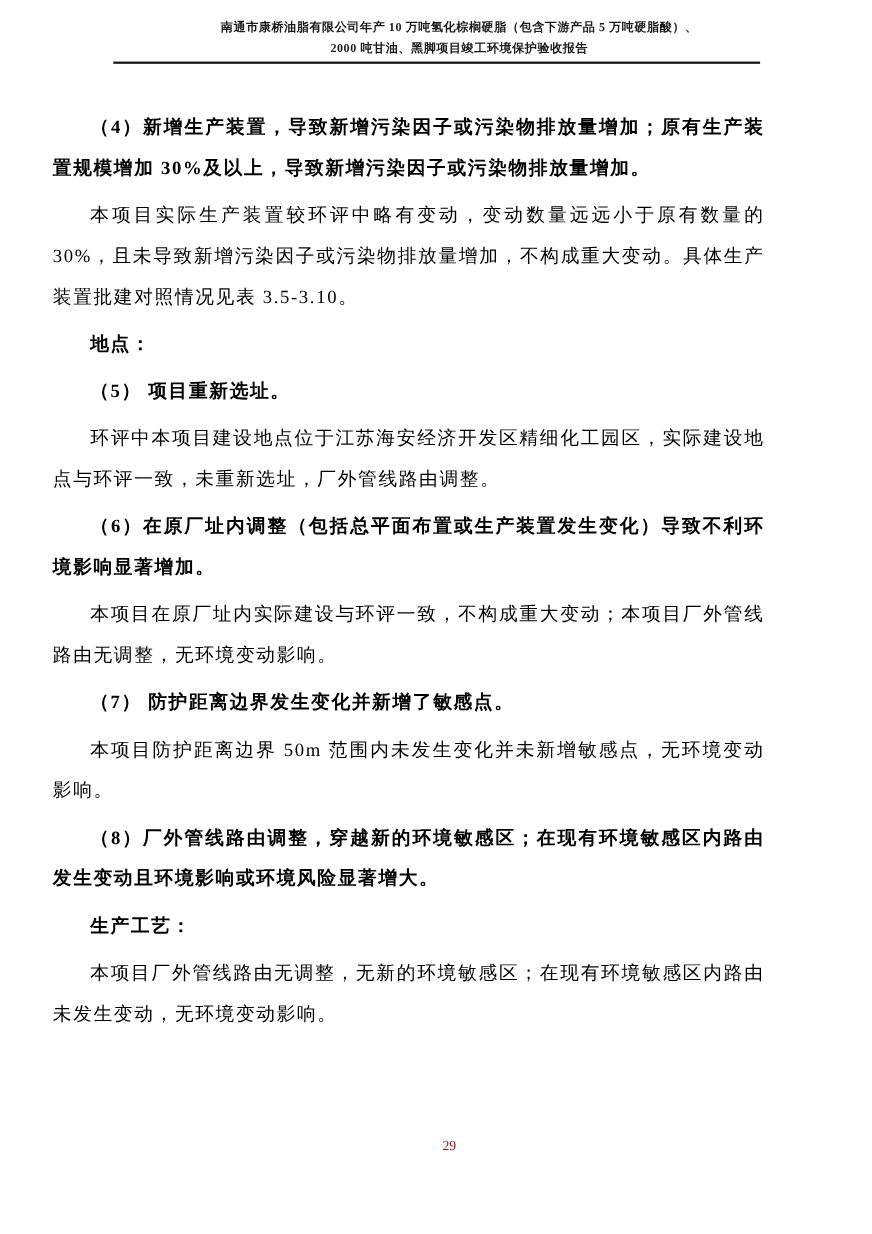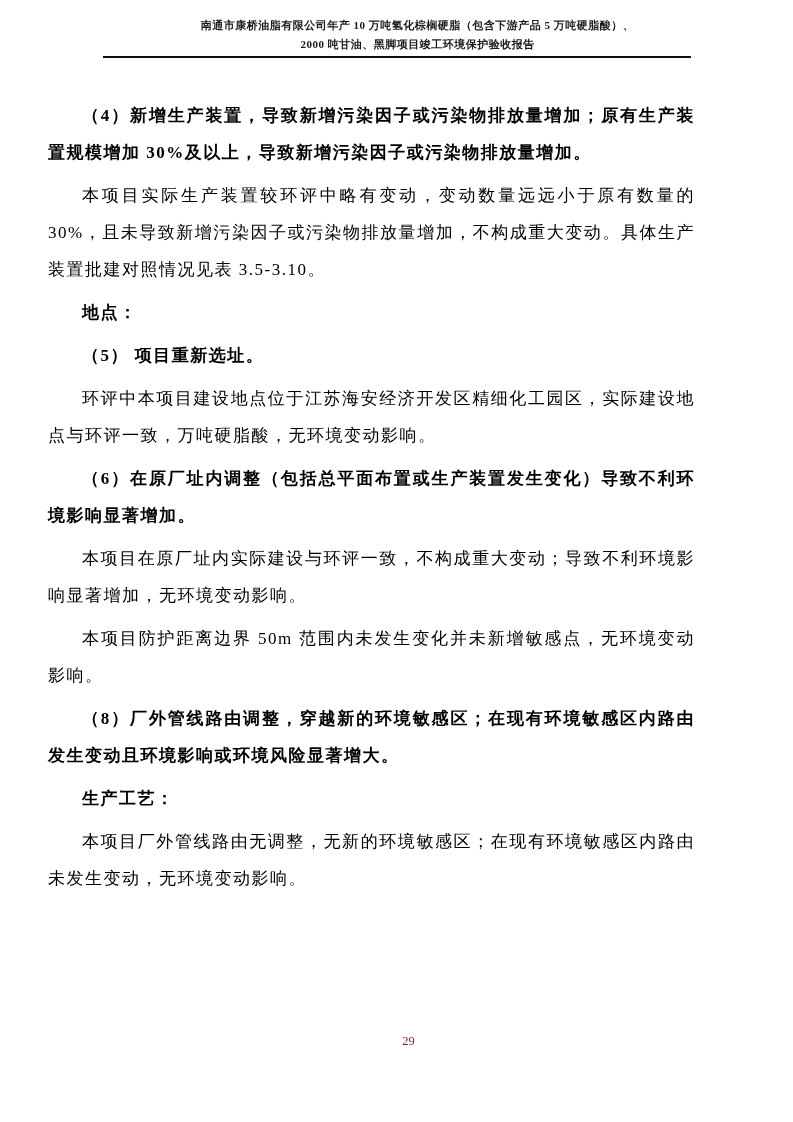--- a/index.html
+++ b/index.html
@@ -69,23 +69,24 @@
     <div class="hline">南通市康桥油脂有限公司年产 10 万吨氢化棕榈硬脂（包含下游产品 5 万吨硬脂酸）、</div>
     <div class="hline">2000 吨甘油、黑脚项目竣工环境保护验收报告</div>
     <div class="header-rule"></div>
   </div>
 
   <div class="doc-body">
     <div class="para bold">（4）新增生产装置，导致新增污染因子或污染物排放量增加；原有生产装置规模增加 30%及以上，导致新增污染因子或污染物排放量增加。</div>
     <div class="para">本项目实际生产装置较环评中略有变动，变动数量远远小于原有数量的 30%，且未导致新增污染因子或污染物排放量增加，不构成重大变动。具体生产装置批建对照情况见表 3.5-3.10。</div>
     <div class="para bold">地点：</div>
     <div class="para bold">（5） 项目重新选址。</div>
-    <div class="para">环评中本项目建设地点位于江苏海安经济开发区精细化工园区，实际建设地点与环评一致，万吨硬脂酸，无环境变动影响。</div>
+    <div class="para">环评中本项目建设地点位于江苏海安经济开发区精细化工园区，实际建设地点与环评一致，未重新选址，厂外管线路由调整。</div>
     <div class="para bold">（6）在原厂址内调整（包括总平面布置或生产装置发生变化）导致不利环境影响显著增加。</div>
-    <div class="para">本项目在原厂址内实际建设与环评一致，不构成重大变动；导致不利环境影响显著增加，无环境变动影响。</div>
+    <div class="para">本项目在原厂址内实际建设与环评一致，不构成重大变动；本项目厂外管线路由无调整，无环境变动影响。</div>
+    <div class="para bold">（7） 防护距离边界发生变化并新增了敏感点。</div>
     <div class="para">本项目防护距离边界 50m 范围内未发生变化并未新增敏感点，无环境变动影响。</div>
     <div class="para bold">（8）厂外管线路由调整，穿越新的环境敏感区；在现有环境敏感区内路由发生变动且环境影响或环境风险显著增大。</div>
     <div class="para bold">生产工艺：</div>
     <div class="para">本项目厂外管线路由无调整，无新的环境敏感区；在现有环境敏感区内路由未发生变动，无环境变动影响。</div>
   </div>
 
   <div class="doc-footer">29</div>
 
 </div>
 

